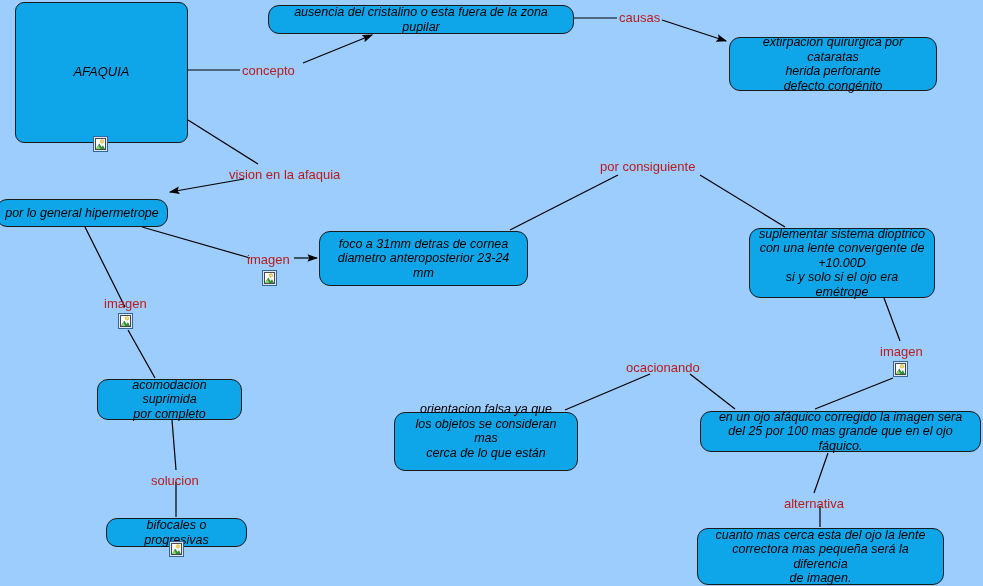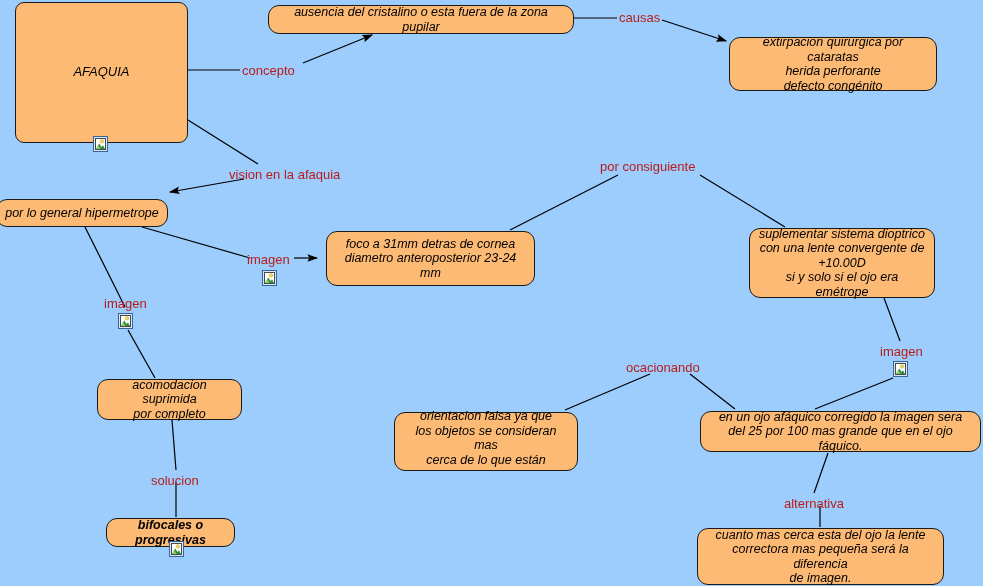--- a/index.html
+++ b/index.html
@@ -19,32 +19,32 @@
   #edges {
     position: absolute;
     left: 0; top: 0;
     width: 983px;
     height: 586px;
     pointer-events: none;
   }
   .node {
     position: absolute;
     box-sizing: border-box;
-    background: #fdba74;
+    background: #0ea5e9;
     border: 1px solid #1a1a1a;
     border-radius: 11px;
     display: flex;
     align-items: center;
     justify-content: center;
     text-align: center;
     font-style: italic;
     font-size: 12.5px;
     line-height: 14.5px;
     color: #000000;
-    padding: 3px 8px;
+    padding: 10px 8px;
     z-index: 3;
   }
   .node.big {
     border-radius: 9px;
     font-size: 13px;
   }
   .link-label {
     position: absolute;
     font-size: 13px;
     color: #b91c1c;
@@ -101,21 +101,21 @@
         <span style="white-space: pre-line;">ausencia del cristalino o esta fuera de la zona pupilar</span>
       </div>
       <div class="node" style="left: 729px; top: 37px; width: 208px; height: 54px;">
         <span style="white-space: pre-line;">extirpacion quirurgica por cataratas
 herida perforante
 defecto congénito</span>
       </div>
       <div class="node" style="left: -4px; top: 199px; width: 172px; height: 28px;">
         <span style="white-space: pre-line;">por lo general hipermetrope</span>
       </div>
-      <div class="node" style="left: 319px; top: 231px; width: 209px; height: 55px; margin-left: 7px;">
+      <div class="node" style="left: 319px; top: 231px; width: 209px; height: 55px;">
         <span style="white-space: pre-line;">foco a 31mm detras de cornea
 diametro anteroposterior 23-24 mm</span>
       </div>
       <div class="node" style="left: 749px; top: 228px; width: 186px; height: 70px;">
         <span style="white-space: pre-line;">suplementar sistema dioptrico
 con una lente convergente de +10.00D
 si y solo si el ojo era emétrope</span>
       </div>
       <div class="node" style="left: 97px; top: 379px; width: 145px; height: 41px; align-items: center;">
         <span style="white-space: pre-line;">acomodacion suprimida
@@ -123,21 +123,21 @@
       </div>
       <div class="node" style="left: 394px; top: 412px; width: 184px; height: 59px; align-items: flex-end;">
         <span style="white-space: pre-line;">orientacion falsa ya que
 los objetos se consideran mas
 cerca de lo que están</span>
       </div>
       <div class="node" style="left: 700px; top: 411px; width: 281px; height: 41px;">
         <span style="white-space: pre-line;">en un ojo afáquico corregido la imagen sera
 del 25 por 100 mas grande que en el ojo fáquico.</span>
       </div>
-      <div class="node" style="left: 106px; top: 518px; width: 129px; height: 29px; font-weight: bold;">
+      <div class="node" style="left: 106px; top: 518px; width: 141px; height: 29px;">
         <span style="white-space: pre-line;">bifocales o progresivas</span>
       </div>
       <div class="node" style="left: 697px; top: 528px; width: 247px; height: 57px;">
         <span style="white-space: pre-line;">cuanto mas cerca esta del ojo la lente
 correctora mas pequeña será la diferencia
 de imagen.</span>
       </div>
     </div>
   <div id="labels-layer">
       <span class="link-label" style="left: 242px; top: 63px;">concepto</span>

